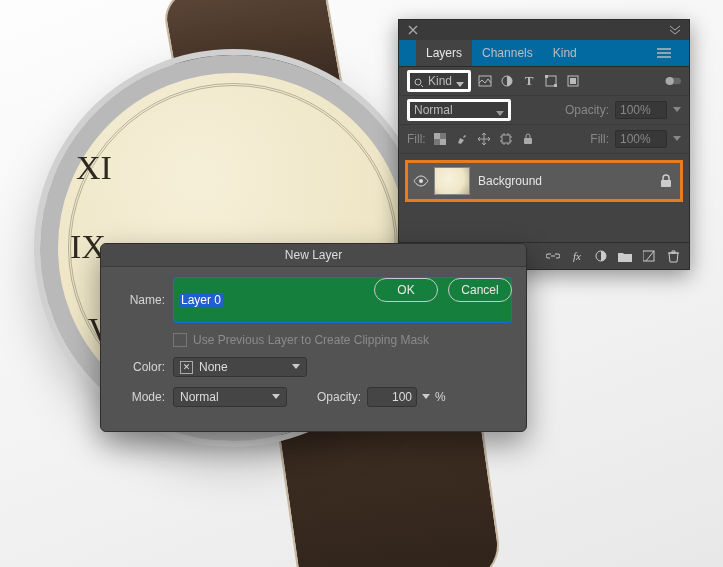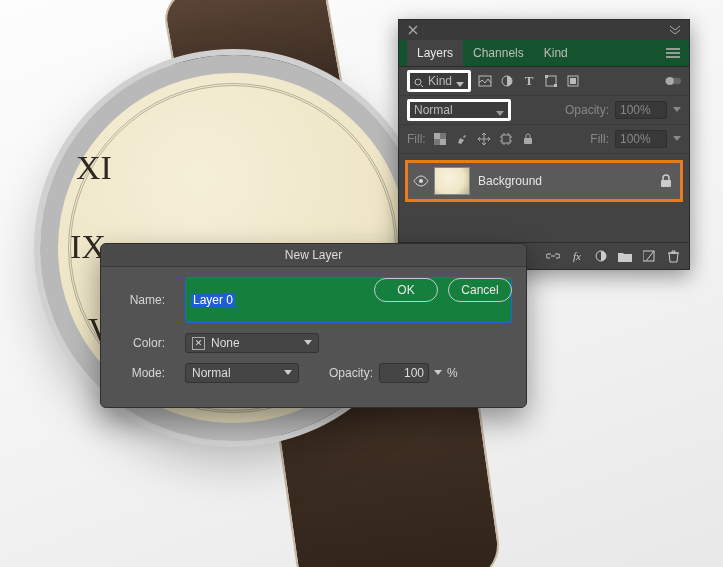--- a/index.html
+++ b/index.html
@@ -8,40 +8,40 @@
   .watch{position:absolute;left:40px;top:55px;width:350px;height:350px;border-radius:50%;background:radial-gradient(circle at 40% 30%,#f6efd8 0%,#efe6c7 55%,#ddd3b0 100%);border:18px solid #b9b9b9;box-shadow:0 0 0 6px #d0d0d0,0 20px 50px rgba(0,0,0,.25)}
   .watch::before{content:"";position:absolute;inset:10px;border-radius:50%;border:3px double rgba(0,0,0,.25)}
   .strap-top{position:absolute;left:170px;top:-20px;width:160px;height:120px;background:linear-gradient(#5b4536,#3a2b21);border-radius:30px 30px 0 0;transform:rotate(-10deg);border:2px solid #c8b9a4}
   .strap-bot{position:absolute;left:280px;top:290px;width:200px;height:300px;background:linear-gradient(#4d392b,#2f231a);border-radius:0 0 40px 40px;transform:rotate(-8deg);border:2px solid #c8b9a4}
   .numeral{position:absolute;font-family:"Times New Roman",serif;font-size:34px;color:#2e2a21}
 
   
   .panel{position:absolute;left:398px;top:19px;width:290px;background:#434343;border:1px solid #2b2b2b;box-shadow:0 6px 20px rgba(0,0,0,.4)}
   .panel-top{display:flex;align-items:center;height:20px;background:#3a3a3a;padding:0 6px;color:#aaa}
   .panel-top .sp{flex:1}
-  .tabs{display:flex;align-items:center;height:26px;background:#14532d;border-bottom:1px solid #2b2b2b;padding:0 8px}
+  .tabs{display:flex;align-items:center;height:26px;background:#0369a1;border-bottom:1px solid #2b2b2b;padding:0 17px}
   .tab{padding:0 10px;height:26px;line-height:26px;color:#bdbdbd;cursor:pointer}
   .tab.active{background:#434343;color:#e8e8e8}
   .tool-row{display:flex;align-items:center;gap:6px;height:28px;padding:0 8px;border-bottom:1px solid #393939;color:#9c9c9c}
   .ico{display:inline-flex;align-items:center;justify-content:center;width:16px;height:16px;color:#bbb}
   .dd{display:flex;align-items:flex-end;gap:4px;background:#3b3b3b;border:3px solid #ffffff;padding:1px 4px;border-radius:2px;color:#bbb}
   .field{background:#383838;border:1px solid #2e2e2e;padding:1px 4px;min-width:42px;border-radius:2px;color:#888}
   .layer-row{position:relative;display:flex;align-items:center;height:36px;margin:6px;border:3px solid #e87b1b;background:#5a5a5a}
   .vis{width:26px;display:flex;justify-content:center}
   .thumb{width:34px;height:26px;border:1px solid #888;background:radial-gradient(circle at 40% 40%,#f8f2de 0%,#efe6c7 60%,#b8af92 100%);margin-right:8px}
   .lock{margin-left:auto;margin-right:8px}
   .footer{display:flex;align-items:center;gap:8px;height:26px;padding:0 8px;border-top:1px solid #2e2e2e;color:#bbb}
   .ft-ico{width:16px;height:16px;display:flex;align-items:center;justify-content:center}
 
   
   .dialog{position:absolute;left:100px;top:243px;width:425px;background:#535353;border:1px solid #2e2e2e;border-radius:6px;box-shadow:0 12px 30px rgba(0,0,0,.4);color:#d6d6d6}
   .titlebar{height:22px;display:flex;align-items:center;justify-content:center;background:#4a4a4a;border-radius:6px 6px 0 0;border-bottom:1px solid #3a3a3a;font-size:12px;color:#ddd}
   .body{padding:10px 14px 14px}
   .row{display:flex;align-items:center;margin-bottom:10px}
-  .lbl{width:50px;text-align:right;margin-right:20px;color:#d6d6d6}
+  .lbl{width:50px;text-align:right;margin-right:8px;color:#d6d6d6}
   .txt{flex:1;background:#15803d;color:#fff;border:1px solid #1a66e8;border-radius:3px;padding:15px 5px;font-size:12px}
   .check{width:12px;height:12px;border:1px solid #777;margin-right:6px}
   .clip{color:#8b8b8b;margin-left:58px}
   .sel-box{background:#454545;border:1px solid #333;padding:2px 6px;border-radius:3px;display:flex;align-items:center;gap:6px;color:#ddd}
   .sel-box.sm{min-width:80px}
   .chev{margin-left:auto}
   .opc-in{width:40px;background:#454545;border:1px solid #333;padding:2px 4px;border-radius:3px;color:#ddd;text-align:right}
   .btns{position:absolute;right:14px;top:34px;display:flex;flex-direction:row;gap:10px}
   .btn{width:62px;height:22px;border-radius:12px;border:1.5px solid #c8c8c8;background:transparent;color:#e8e8e8;display:flex;align-items:center;justify-content:center;cursor:pointer}
   svg{display:block}
@@ -239,20 +239,24 @@
   </div>
 
   <div class="dialog">
     <div class="titlebar">New Layer</div>
     <div class="body">
       <div class="row">
         <span class="lbl">Name:</span>
         <div class="txt" style="width:280px">
           <span style="background:#1f5fd0;color:#fff;padding:0 2px">Layer 0</span>
         </div>
+      </div>
+      <div class="row clip">
+        <span class="check"></span>
+        <span>Use Previous Layer to Create Clipping Mask</span>
       </div>
       <div class="row">
         <span class="lbl">Color:</span>
         <div class="sel-box" style="width:120px">
           <span style="border:1px solid #aaa;width:11px;height:11px;display:inline-flex;align-items:center;justify-content:center;font-size:9px;line-height:1">✕</span>
           <span>None</span>
           <svg class="chev" width="8" height="6" viewBox="0 0 8 6">
               <path d="M0 0l4 5 4-5" fill="#ccc"></path>
             </svg>
         </div>

